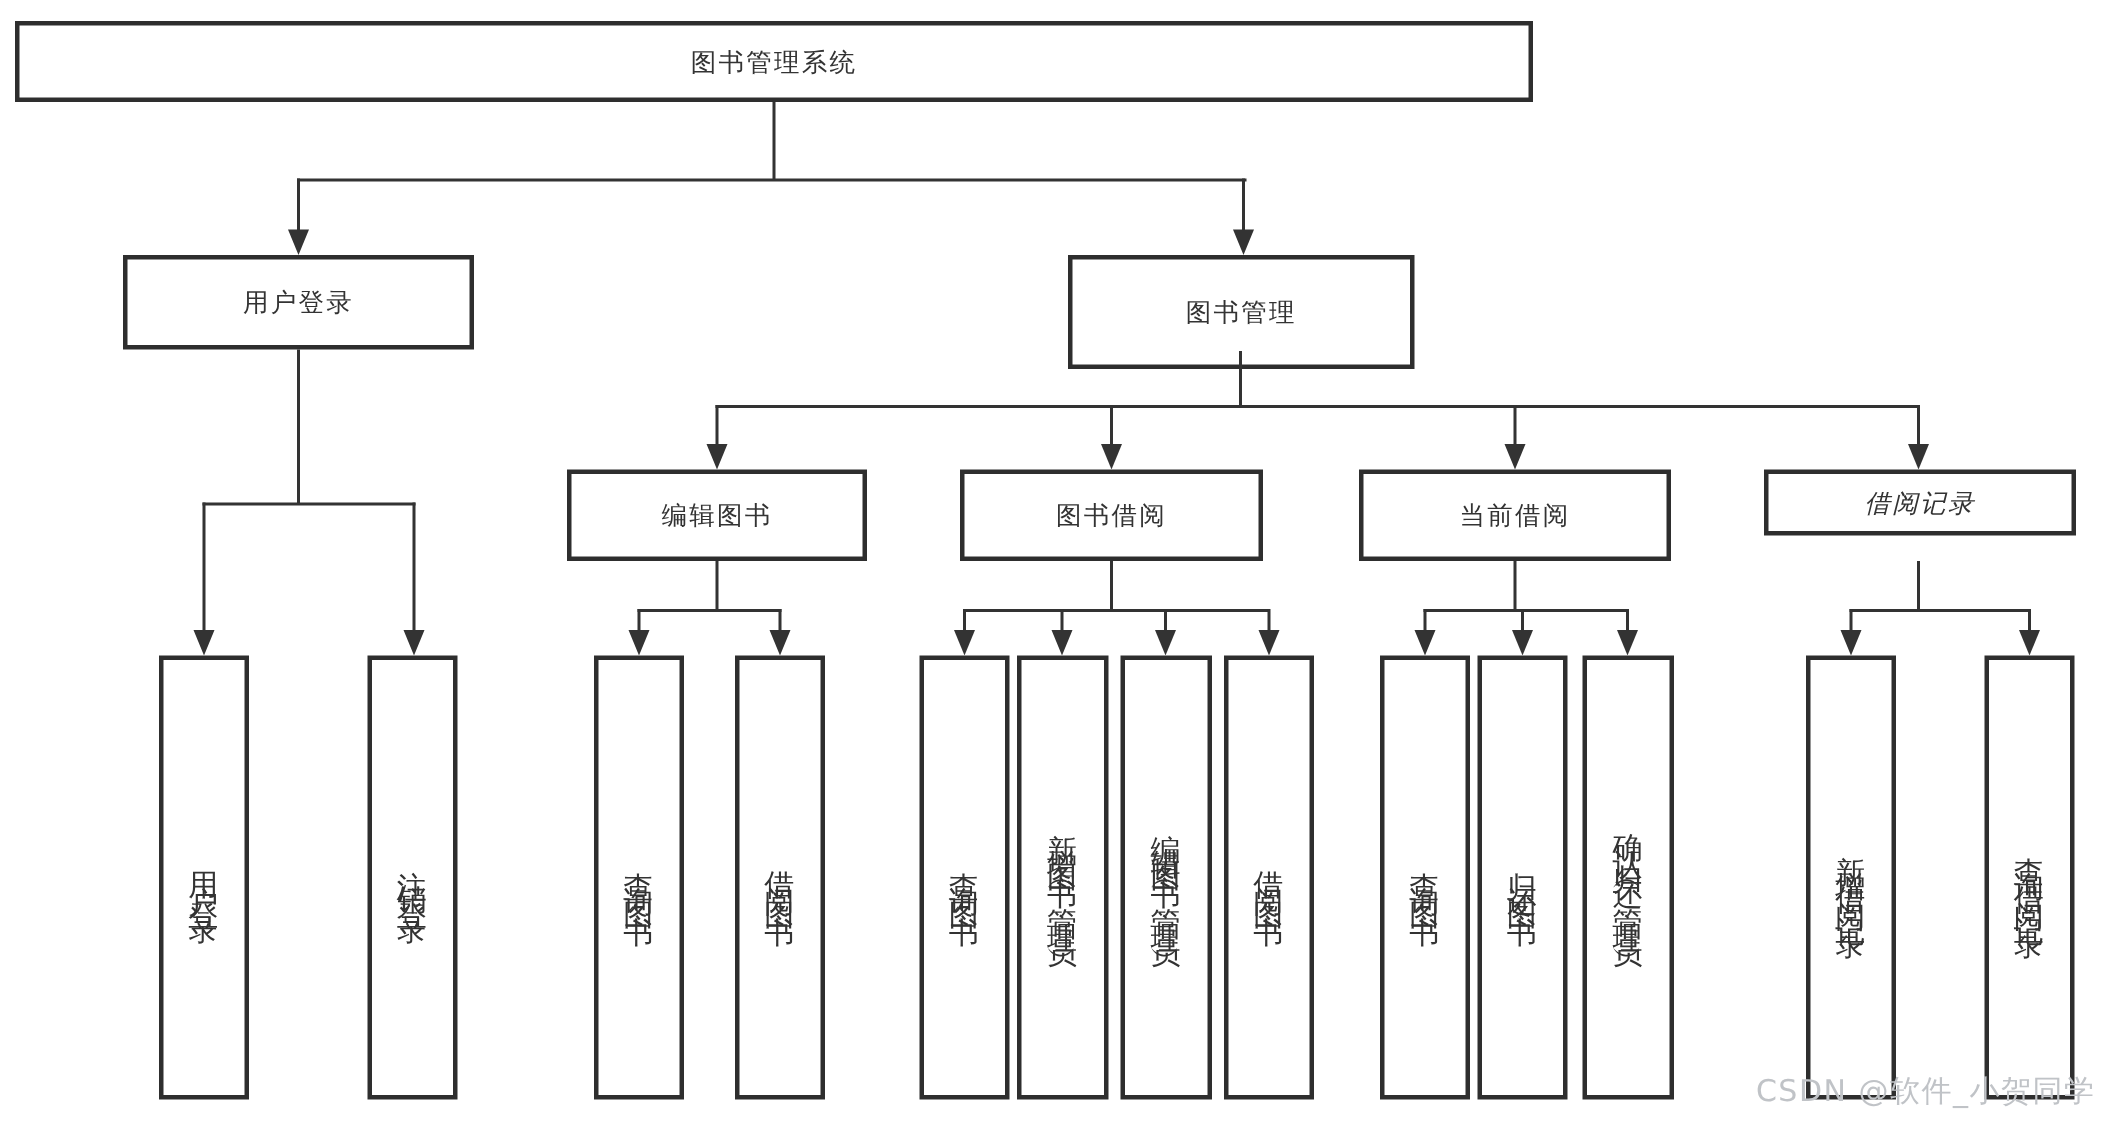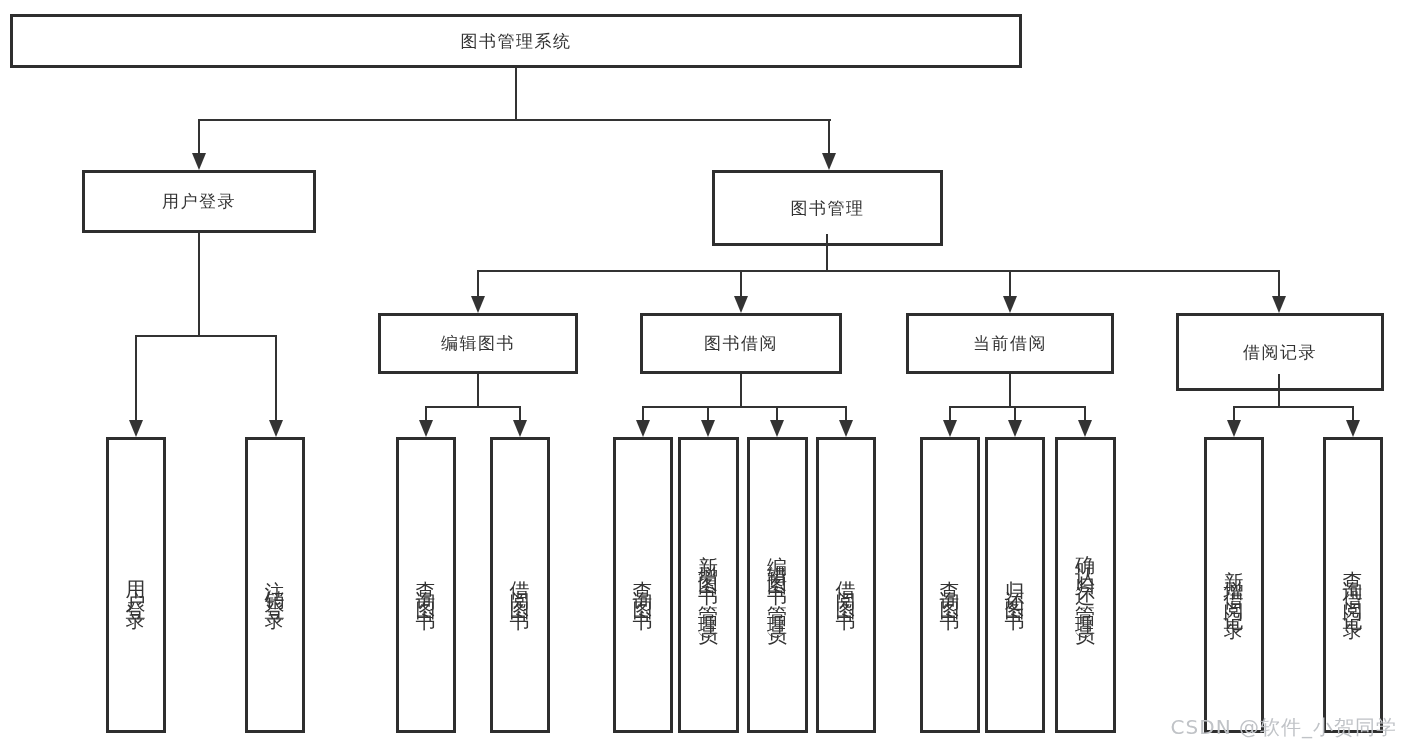--- a/index.html
+++ b/index.html
@@ -97,21 +97,21 @@
 
   <div class="box" style="left:378px;top:313px;width:200px;height:61px;">
     <span class="h-label">编辑图书</span>
   </div>
   <div class="box" style="left:640px;top:313px;width:202px;height:61px;">
     <span class="h-label">图书借阅</span>
   </div>
   <div class="box" style="left:906px;top:313px;width:208px;height:61px;">
     <span class="h-label">当前借阅</span>
   </div>
-  <div class="box" style="left:1176px;top:313px;width:208px;height:78px;">
+  <div class="box" style="left:1176px;top:313px;width:208px;height:44px;font-style:italic;">
     <span class="h-label">借阅记录</span>
   </div>
 
   <div class="vline" style="left:477px;top:374px;height:34px;"></div>
   <div class="hline" style="left:425px;top:406px;width:96px;"></div>
   <div class="vline" style="left:425px;top:406px;height:15px;"></div>
   <div class="arrow" style="left:419px;top:420px;"></div>
   <div class="vline" style="left:519px;top:406px;height:15px;"></div>
   <div class="arrow" style="left:513px;top:420px;"></div>
 

